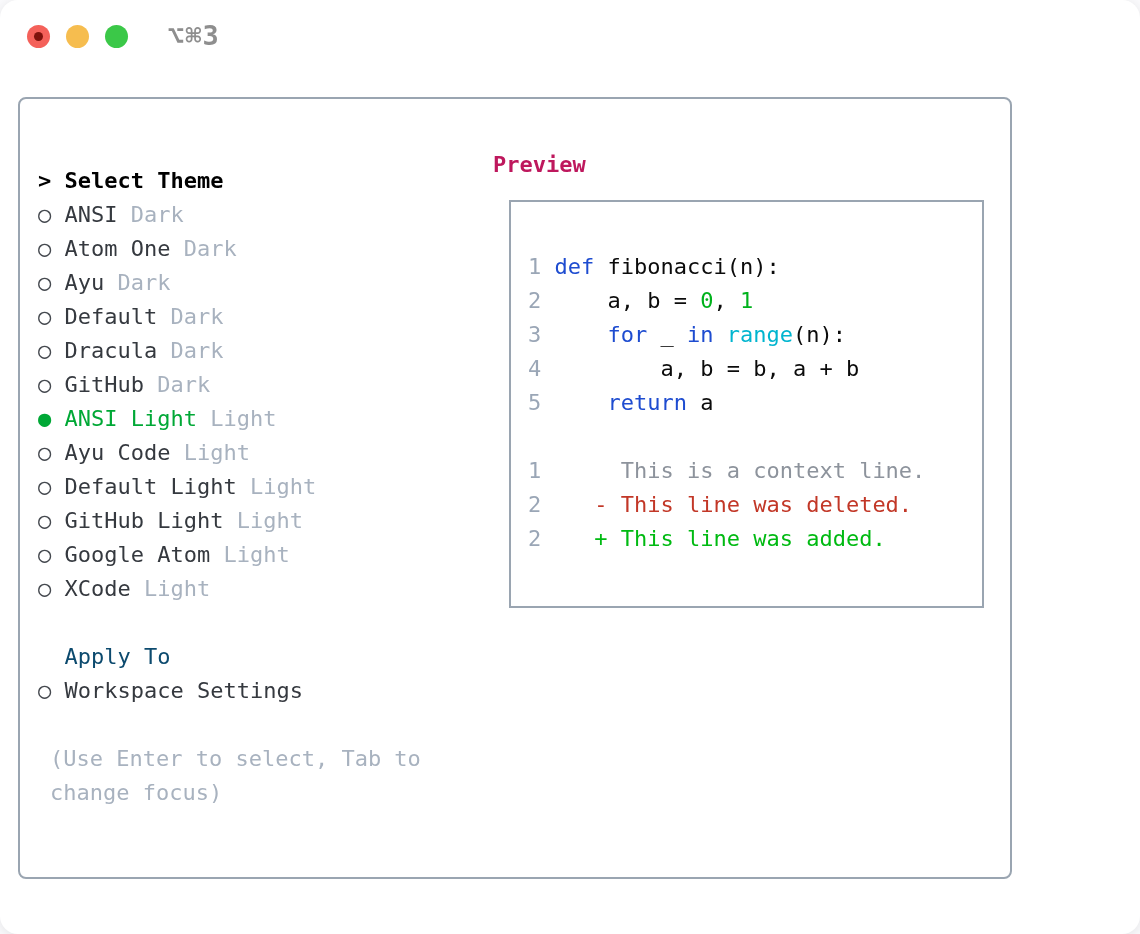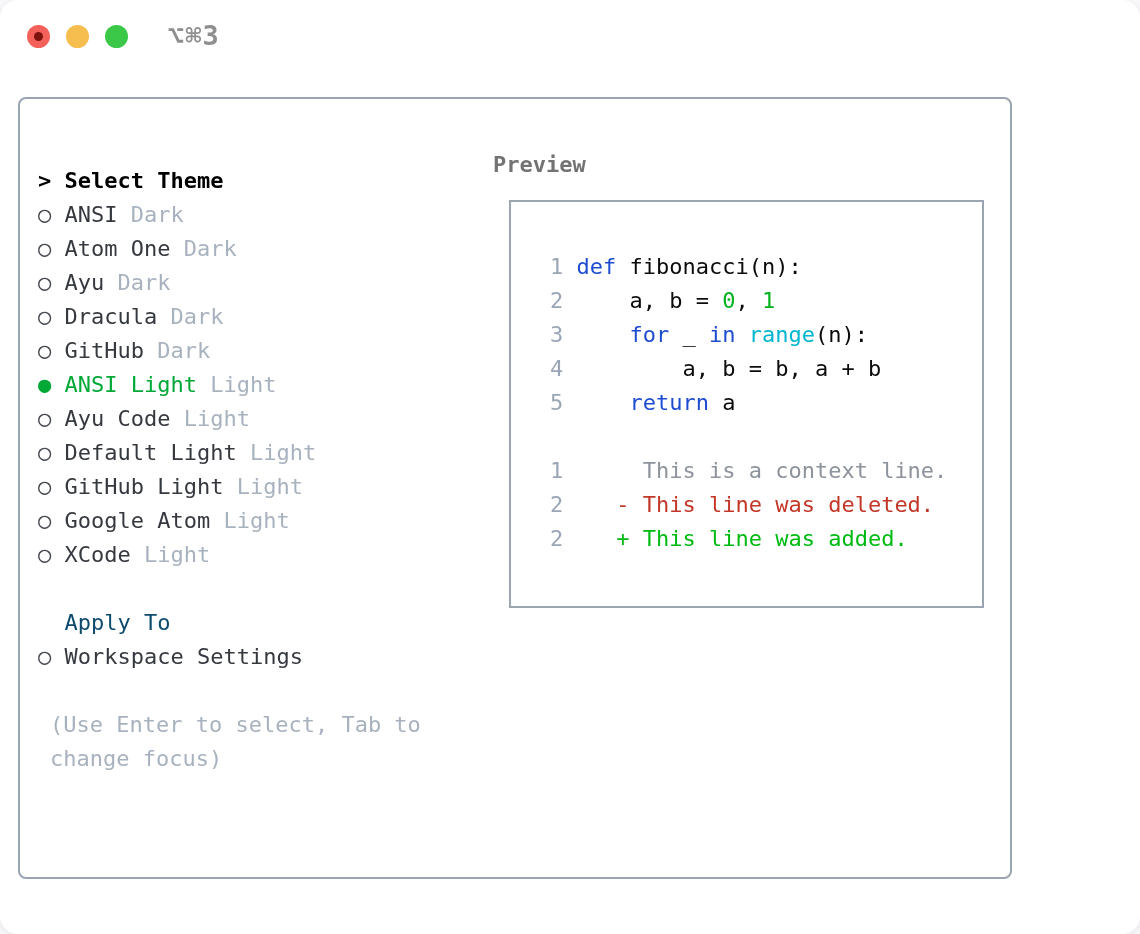--- a/index.html
+++ b/index.html
@@ -44,30 +44,30 @@
   .theme-name { color: var(--text-dark); }
   .theme-tag  { color: var(--muted-gray); }
   .marker { color: #45494f; }
   .selected .marker, .selected .theme-name, .selected .opt-name { color: var(--accent-green); }
   .apply-hdr { color: #0c4a6e; text-indent: 2ch; white-space: pre; }
   .opt-name { color: var(--text-dark); }
   .hint { color: var(--muted-gray); white-space: pre-wrap; margin-left: 12px; }
   
   .preview-title {
     position: absolute; left: 493px; top: 148px;
-    font-size: 22px; line-height: 34px; font-weight: bold; color: #737373;
+    font-size: 22px; line-height: 34px; font-weight: bold; color: #be185d;
   }
   .preview-box {
     position: absolute; left: 509px; top: 200px;
     width: 475px; height: 408px;
     border: 2px solid var(--border-gray);
     box-sizing: border-box;
   }
   .code-area {
-    position: absolute; left: 550px; top: 250px;
+    position: absolute; left: 528px; top: 250px;
     font-size: 22px; line-height: 34px; white-space: pre;
   }
   .code-line { white-space: pre; }
   .tok-ln  { color: var(--line-number-gray); }
   .tok-pl  { color: #0b0b0b; }
   .tok-kw  { color: var(--keyword-blue); }
   .tok-fn  { color: var(--function-cyan); }
   .tok-num { color: var(--literal-green); }
   .tok-ctx { color: var(--context-gray); }
   .tok-del { color: var(--deleted-red); }
@@ -88,20 +88,21 @@
   <div class="window-title">⌥⌘3</div>
 
   <div class="main-box"></div>
 
   <div class="left-col">
     <div class="row hdr"><span class="marker">&gt;</span><span> </span><span>Select Theme</span></div>
     <div id="theme-list">
         <div class="row"><span class="marker">○</span><span> </span><span class="theme-name">ANSI</span><span> </span><span class="theme-tag">Dark</span></div>
         <div class="row"><span class="marker">○</span><span> </span><span class="theme-name">Atom One</span><span> </span><span class="theme-tag">Dark</span></div>
         <div class="row"><span class="marker">○</span><span> </span><span class="theme-name">Ayu</span><span> </span><span class="theme-tag">Dark</span></div>
+        <div class="row"><span class="marker">○</span><span> </span><span class="theme-name">Default</span><span> </span><span class="theme-tag">Dark</span></div>
         <div class="row"><span class="marker">○</span><span> </span><span class="theme-name">Dracula</span><span> </span><span class="theme-tag">Dark</span></div>
         <div class="row"><span class="marker">○</span><span> </span><span class="theme-name">GitHub</span><span> </span><span class="theme-tag">Dark</span></div>
         <div class="row selected"><span class="marker">●</span><span> </span><span class="theme-name">ANSI Light</span><span> </span><span class="theme-tag">Light</span></div>
         <div class="row"><span class="marker">○</span><span> </span><span class="theme-name">Ayu Code</span><span> </span><span class="theme-tag">Light</span></div>
         <div class="row"><span class="marker">○</span><span> </span><span class="theme-name">Default Light</span><span> </span><span class="theme-tag">Light</span></div>
         <div class="row"><span class="marker">○</span><span> </span><span class="theme-name">GitHub Light</span><span> </span><span class="theme-tag">Light</span></div>
         <div class="row"><span class="marker">○</span><span> </span><span class="theme-name">Google Atom</span><span> </span><span class="theme-tag">Light</span></div>
         <div class="row"><span class="marker">○</span><span> </span><span class="theme-name">XCode</span><span> </span><span class="theme-tag">Light</span></div>
       </div>
     <div class="spacer"></div>

